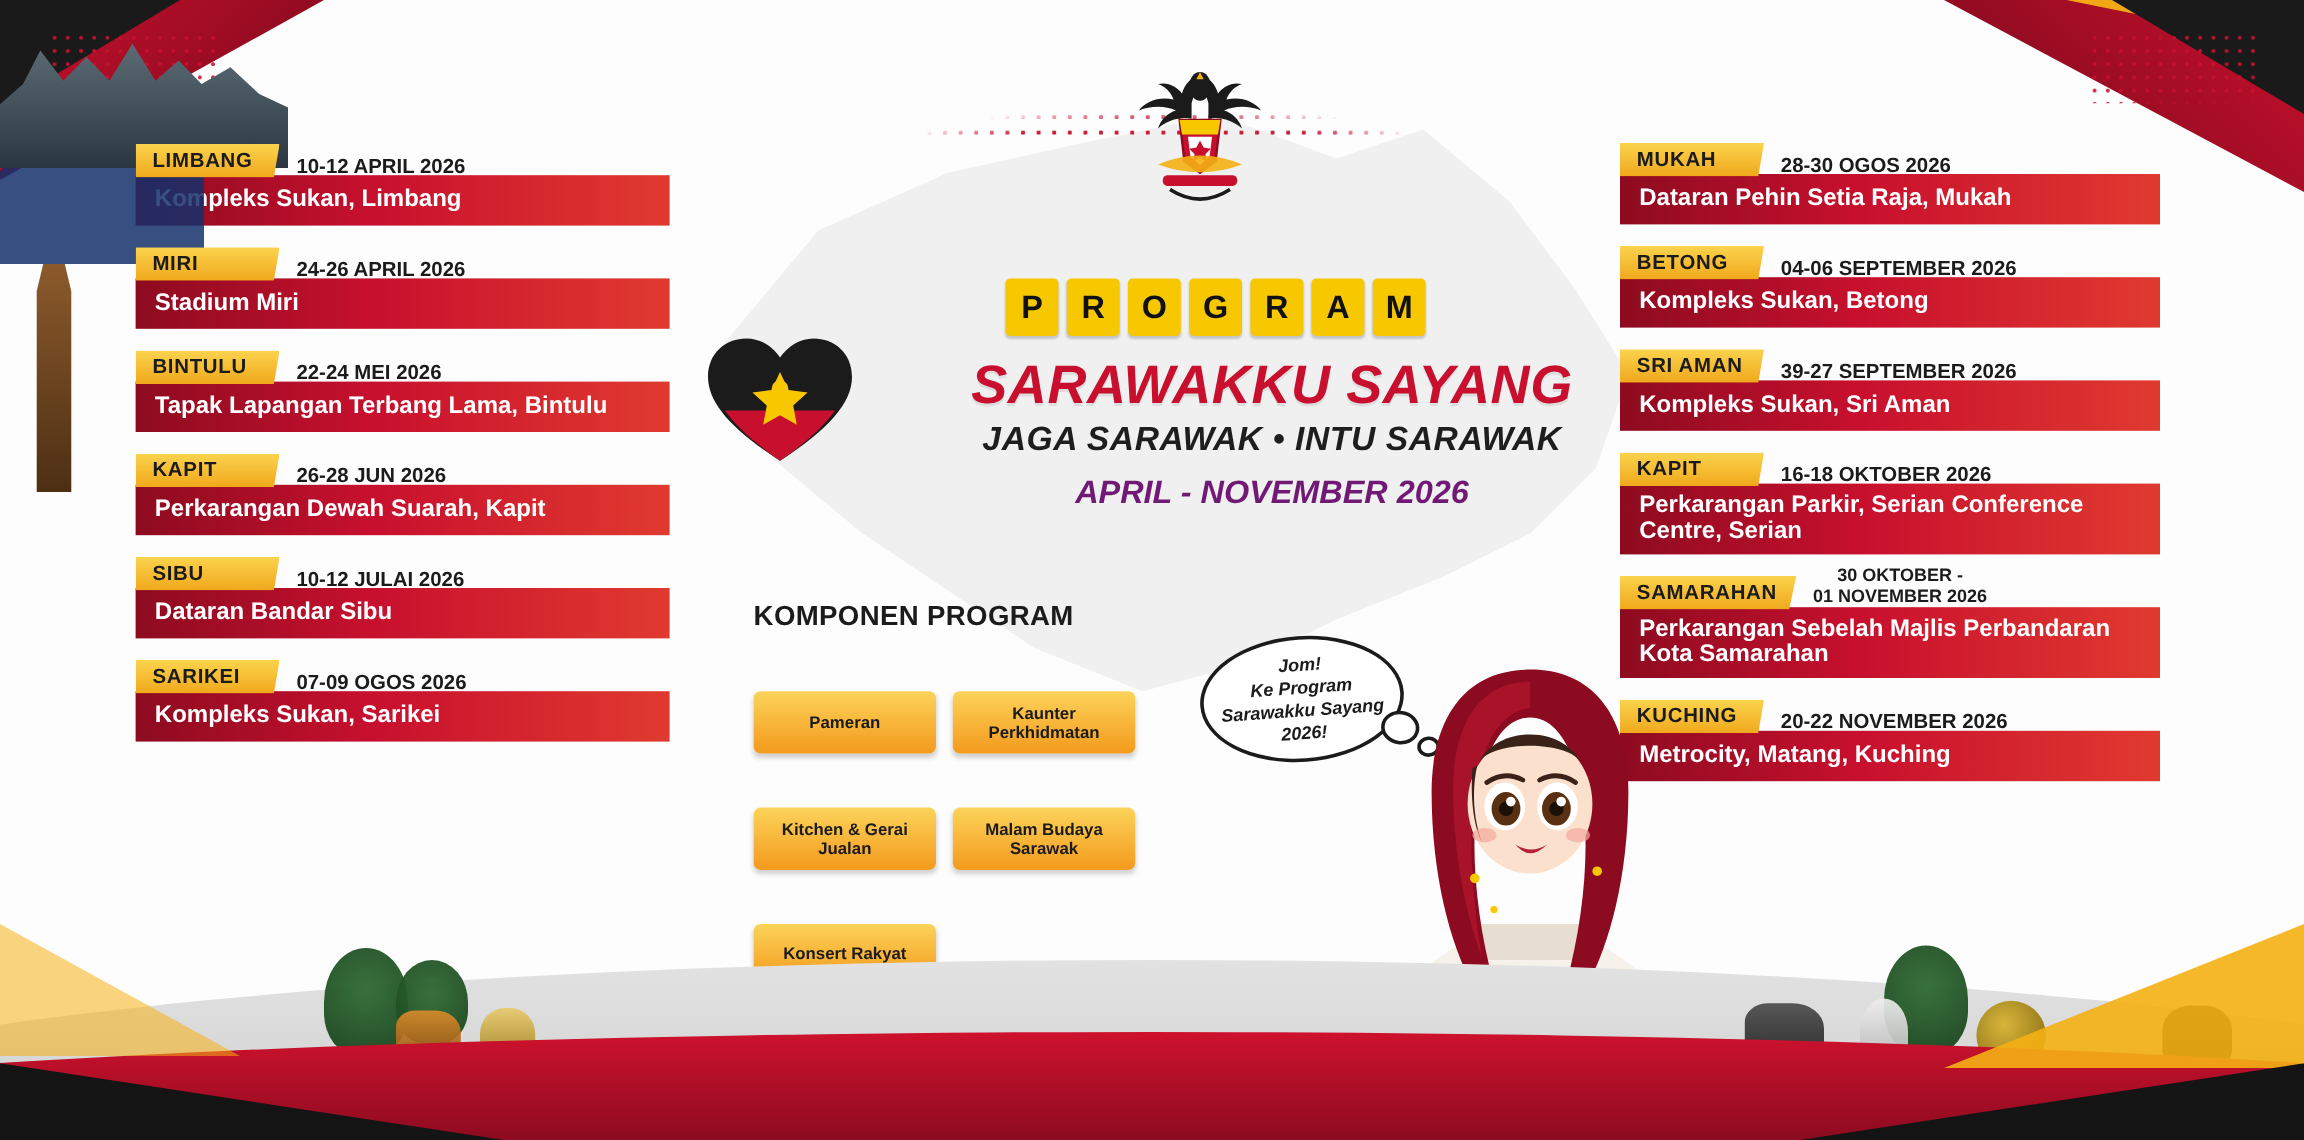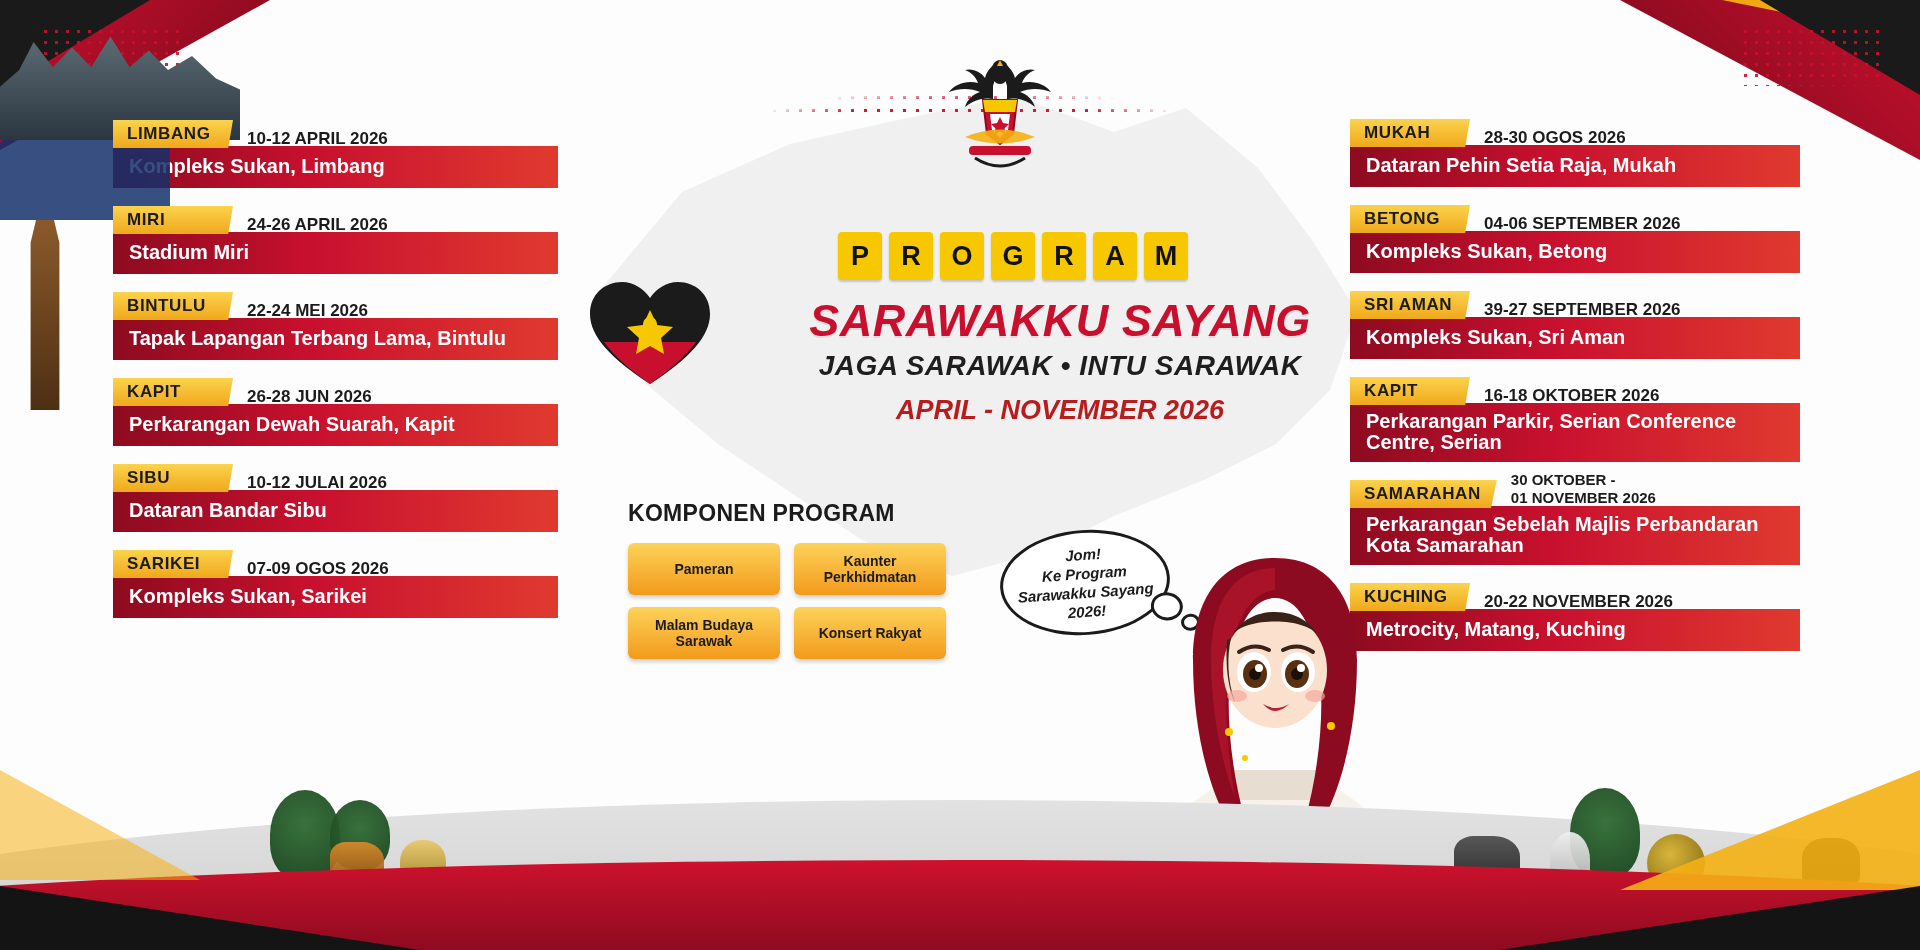--- a/index.html
+++ b/index.html
@@ -170,21 +170,21 @@
   .title-sub {
     position: absolute; left: 750px; top: 350px; width: 620px;
     text-align: center;
     font-size: 28px; font-weight: 800; font-style: italic;
     color: #1e1e1e; letter-spacing: .5px;
   }
   .title-dates {
     position: absolute; left: 750px; top: 395px; width: 620px;
     text-align: center;
     font-size: 27px; font-weight: 800; font-style: italic;
-    color: #b91c1c;
+    color: #701a75;
   }
 
   
   .col-left { position: absolute; left: 113px; top: 118px; width: 445px; }
   .col-right { position: absolute; right: 120px; top: 105px; width: 450px; }
 
   .event { position: relative; margin-bottom: 16px; }
   .event-head { display: flex; align-items: flex-end; height: 30px; position: relative; z-index: 2; }
   .place-tab {
     background: linear-gradient(180deg,#fbd34d 0%, #f0a81c 100%);
@@ -204,21 +204,21 @@
     background: linear-gradient(90deg, #8d0b20 0%, #c8102e 45%, #e03a2f 100%);
     color: #fff; font-weight: 800; font-size: 20px;
     padding: 8px 16px 9px 16px;
     margin-top: -2px;
     line-height: 21px;
     min-height: 42px;
     display: flex; align-items: center;
   }
   .col-right .event-head { justify-content: flex-start; margin-top: 12px; }
   .col-right .place-tab { order: 0; }
-  .col-right .date-txt { text-align: left; }
+  .col-right .date-txt { text-align: center; }
 
   
   .komponen {
     position: absolute; left: 628px; top: 500px; width: 330px;
   }
   .komponen-title {
     font-size: 23px; font-weight: 800; color: #1b1b1b; letter-spacing: .3px;
     margin-bottom: 16px; text-align: left;
   }
   .chip-grid {
@@ -226,20 +226,21 @@
   }
   .chip {
     background: linear-gradient(180deg,#fcd35a 0%, #f39a1c 100%);
     border-radius: 6px;
     color: #1b1b1b; font-weight: 700; font-size: 14px;
     padding: 10px 8px;
     width: 152px; min-height: 48px;
     display: flex; align-items: center; justify-content: center;
     text-align: center; line-height: 16px;
     box-shadow: 0 3px 4px rgba(0,0,0,.18);
+    margin-top: 33px;
   }
   .chip.wide-center { margin-left: 76px; }
 
   
   .bubble {
     position: absolute; left: 1000px; top: 530px;
     width: 170px; height: 105px;
     background: #fff; border: 3px solid #1b1b1b; border-radius: 50%;
     display: flex; align-items: center; justify-content: center;
     text-align: center;
@@ -424,20 +425,21 @@
       <div class="venue-bar">Metrocity, Matang, Kuching</div>
     </div>
 
   </div>
 
   <div class="komponen">
     <div class="komponen-title">KOMPONEN PROGRAM</div>
     <div class="chip-grid">
       <div class="chip">Pameran</div>
       <div class="chip">Kaunter Perkhidmatan</div>
+      <div class="chip">Kitchen &amp; Gerai Jualan</div>
       <div class="chip">Malam Budaya Sarawak</div>
       <div class="chip">Konsert Rakyat</div>
     </div>
   </div>
 
   <div class="bubble">
     <div class="bubble-txt">Jom!
 Ke Program
 Sarawakku Sayang
 2026!</div>

